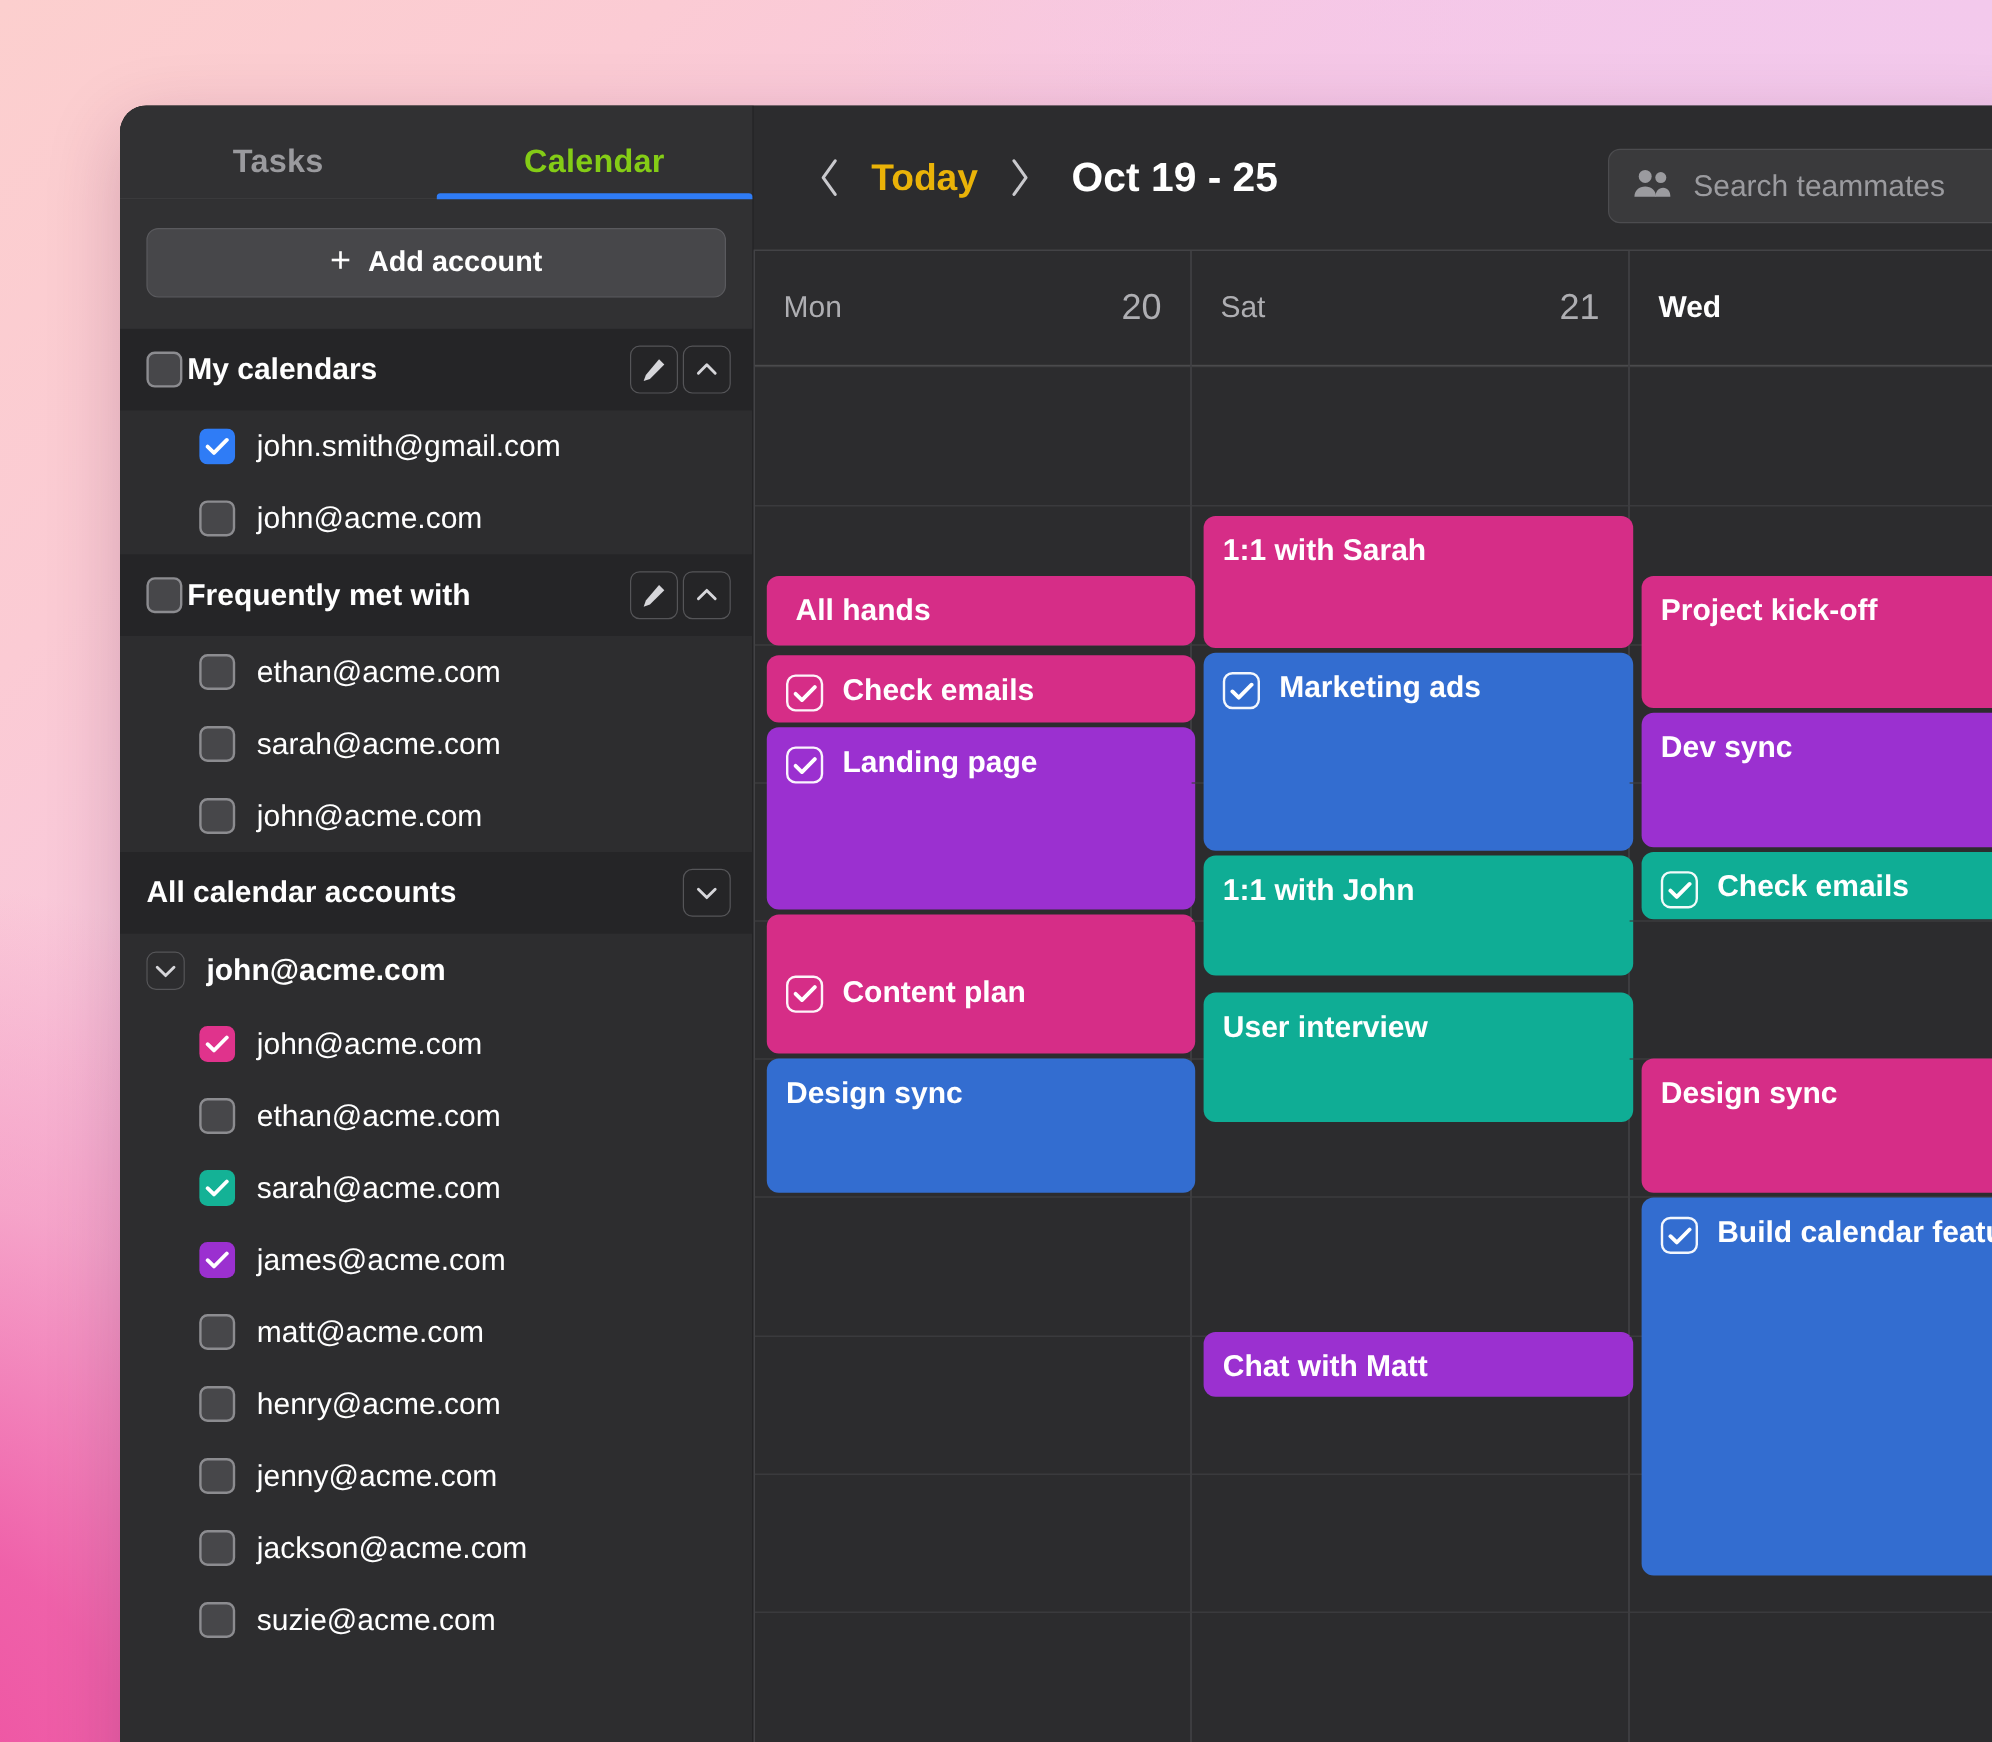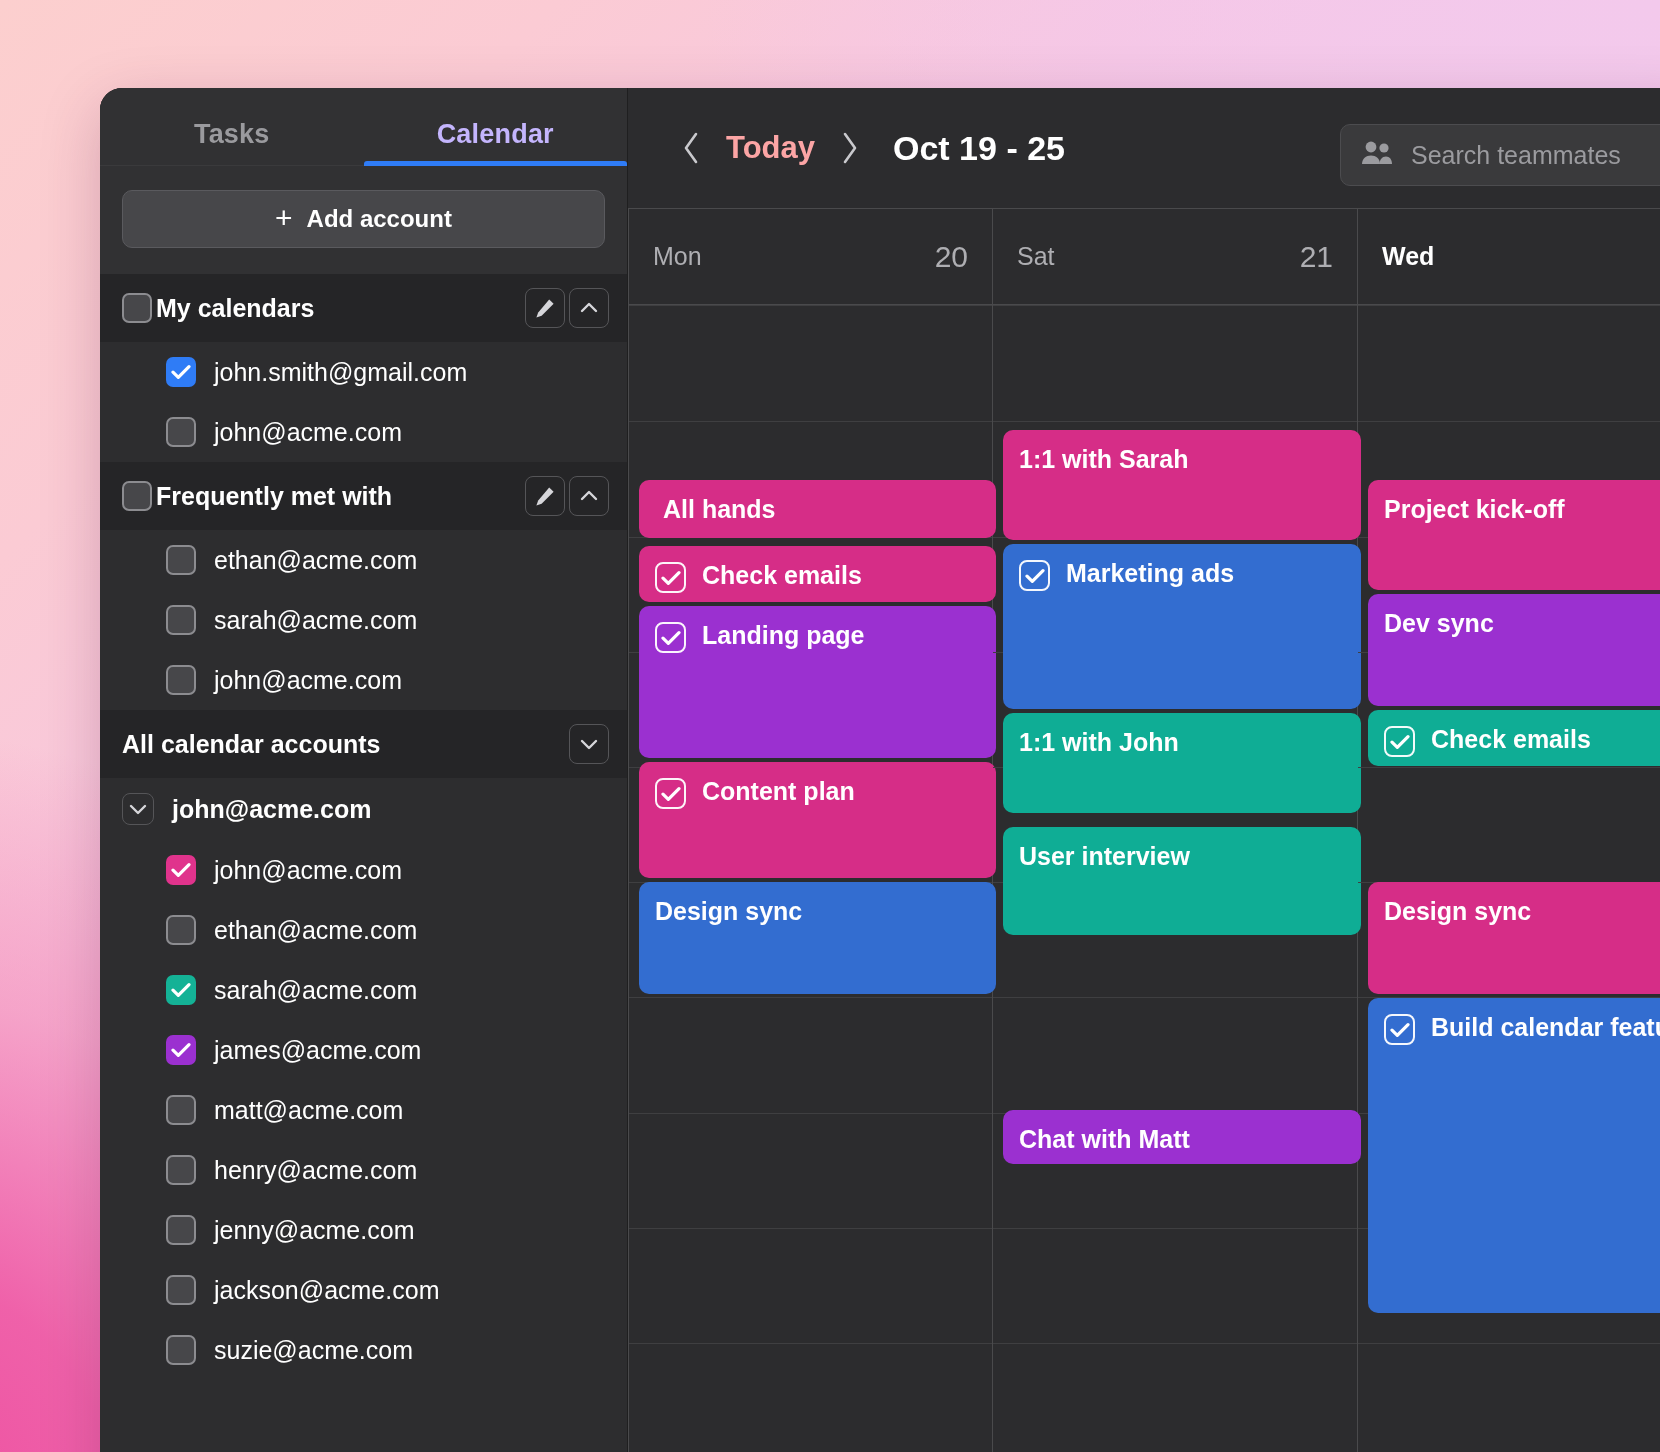--- a/index.html
+++ b/index.html
@@ -67,21 +67,21 @@
     flex: 1 1 50%;
     text-align: center;
     font-size: 27px;
     font-weight: 700;
     color: #9a9a9e;
     padding-bottom: 16px;
     position: relative;
     cursor: pointer;
     letter-spacing: 0.2px;
   }
-  .tab.active { color: #c4b5fd; }
+  .tab.active { color: #84cc16; }
   .tab.active::after {
     content: "";
     position: absolute;
     left: 0; right: 0; bottom: 0;
     height: 5px;
     background: #2f7cf6;
     border-radius: 3px 3px 0 0;
   }
 
   .tab-underline-track {
@@ -215,21 +215,21 @@
     height: 42px;
     display: flex;
     align-items: center;
     justify-content: center;
     color: #c9c9cd;
     cursor: pointer;
   }
   .today-btn {
     font-size: 31px;
     font-weight: 700;
-    color: #fca5a5;
+    color: #eab308;
     padding: 0 14px;
     cursor: pointer;
     font-family: inherit;
     background: none;
     border: none;
   }
   .date-range {
     font-size: 34px;
     font-weight: 700;
     color: #ffffff;
@@ -580,21 +580,21 @@
               <span class="event-title">Check emails</span>
             </div>
             <div class="event" style="background: rgb(155, 48, 208); top: 301px; height: 152px;">
               <span class="ev-check">
                 <svg width="20" height="16" viewBox="0 0 20 16" aria-hidden="true">
                   <path d="M2 8.2 L7.3 13.4 L18 2.6" stroke="#fff" stroke-width="3.2" fill="none" stroke-linecap="round" stroke-linejoin="round"></path>
                 </svg>
               </span>
               <span class="event-title">Landing page</span>
             </div>
-            <div class="event" style="background: rgb(214, 45, 135); top: 457px; height: 116px;">
+            <div class="event" style="background: rgb(214, 45, 135); top: 457px; height: 116px; align-items: center;">
               <span class="ev-check">
                 <svg width="20" height="16" viewBox="0 0 20 16" aria-hidden="true">
                   <path d="M2 8.2 L7.3 13.4 L18 2.6" stroke="#fff" stroke-width="3.2" fill="none" stroke-linecap="round" stroke-linejoin="round"></path>
                 </svg>
               </span>
               <span class="event-title">Content plan</span>
             </div>
             <div class="event" style="background: rgb(51, 109, 208); top: 577px; height: 112px;">
               <span class="event-title">Design sync</span>
             </div>

